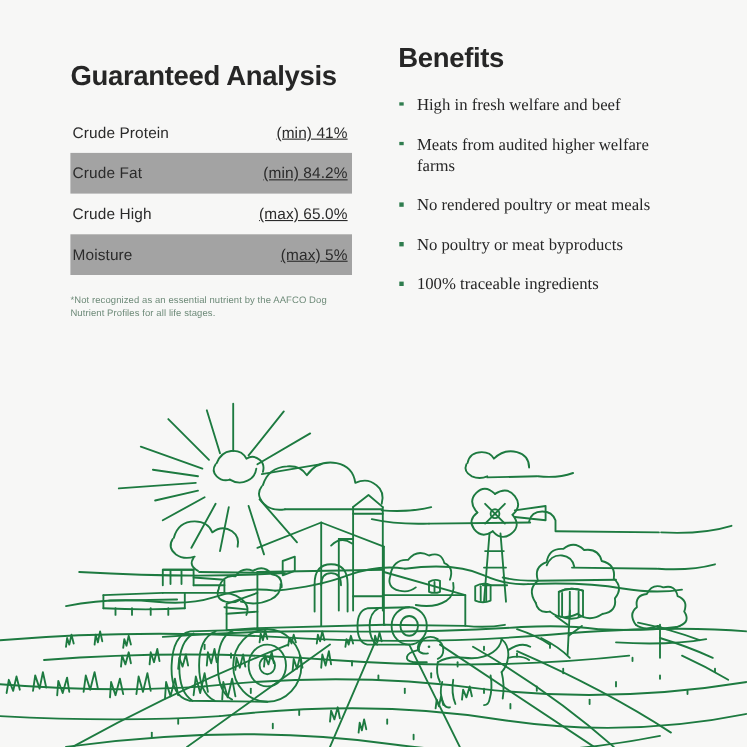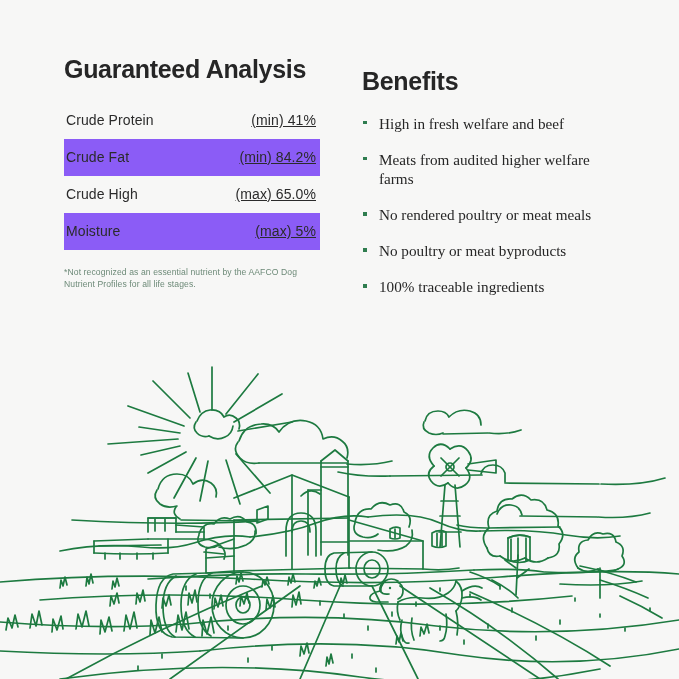--- a/index.html
+++ b/index.html
@@ -61,21 +61,21 @@
   .nutri-row {
     position: relative;
     display: flex;
     align-items: center;
     justify-content: space-between;
     height: 37px;
     padding: 0 2px 0 2px;
     box-sizing: border-box;
   }
   .nutri-row.alt {
-    background: #8b5cf6;
+    background: #a3a3a3;
   }
   .nutri-name {
     font-family: "Liberation Sans", sans-serif;
     font-size: 14px;
     color: #2b2b2b;
     letter-spacing: 0.1px;
   }
   .nutri-value {
     font-family: "Liberation Sans", sans-serif;
     font-size: 14px;
@@ -92,21 +92,21 @@
     font-size: 8.6px;
     line-height: 1.42;
     color: #6d8a78;
     letter-spacing: 0.1px;
   }
 
   
   .ben-col {
     position: absolute;
     left: 362px;
-    top: 68px;
+    top: 40px;
     width: 270px;
   }
   .ben-title {
     font-family: "Liberation Sans", sans-serif;
     font-size: 25px;
     font-weight: bold;
     letter-spacing: -0.3px;
     color: #262626;
     line-height: 1.1;
     margin: 0;

